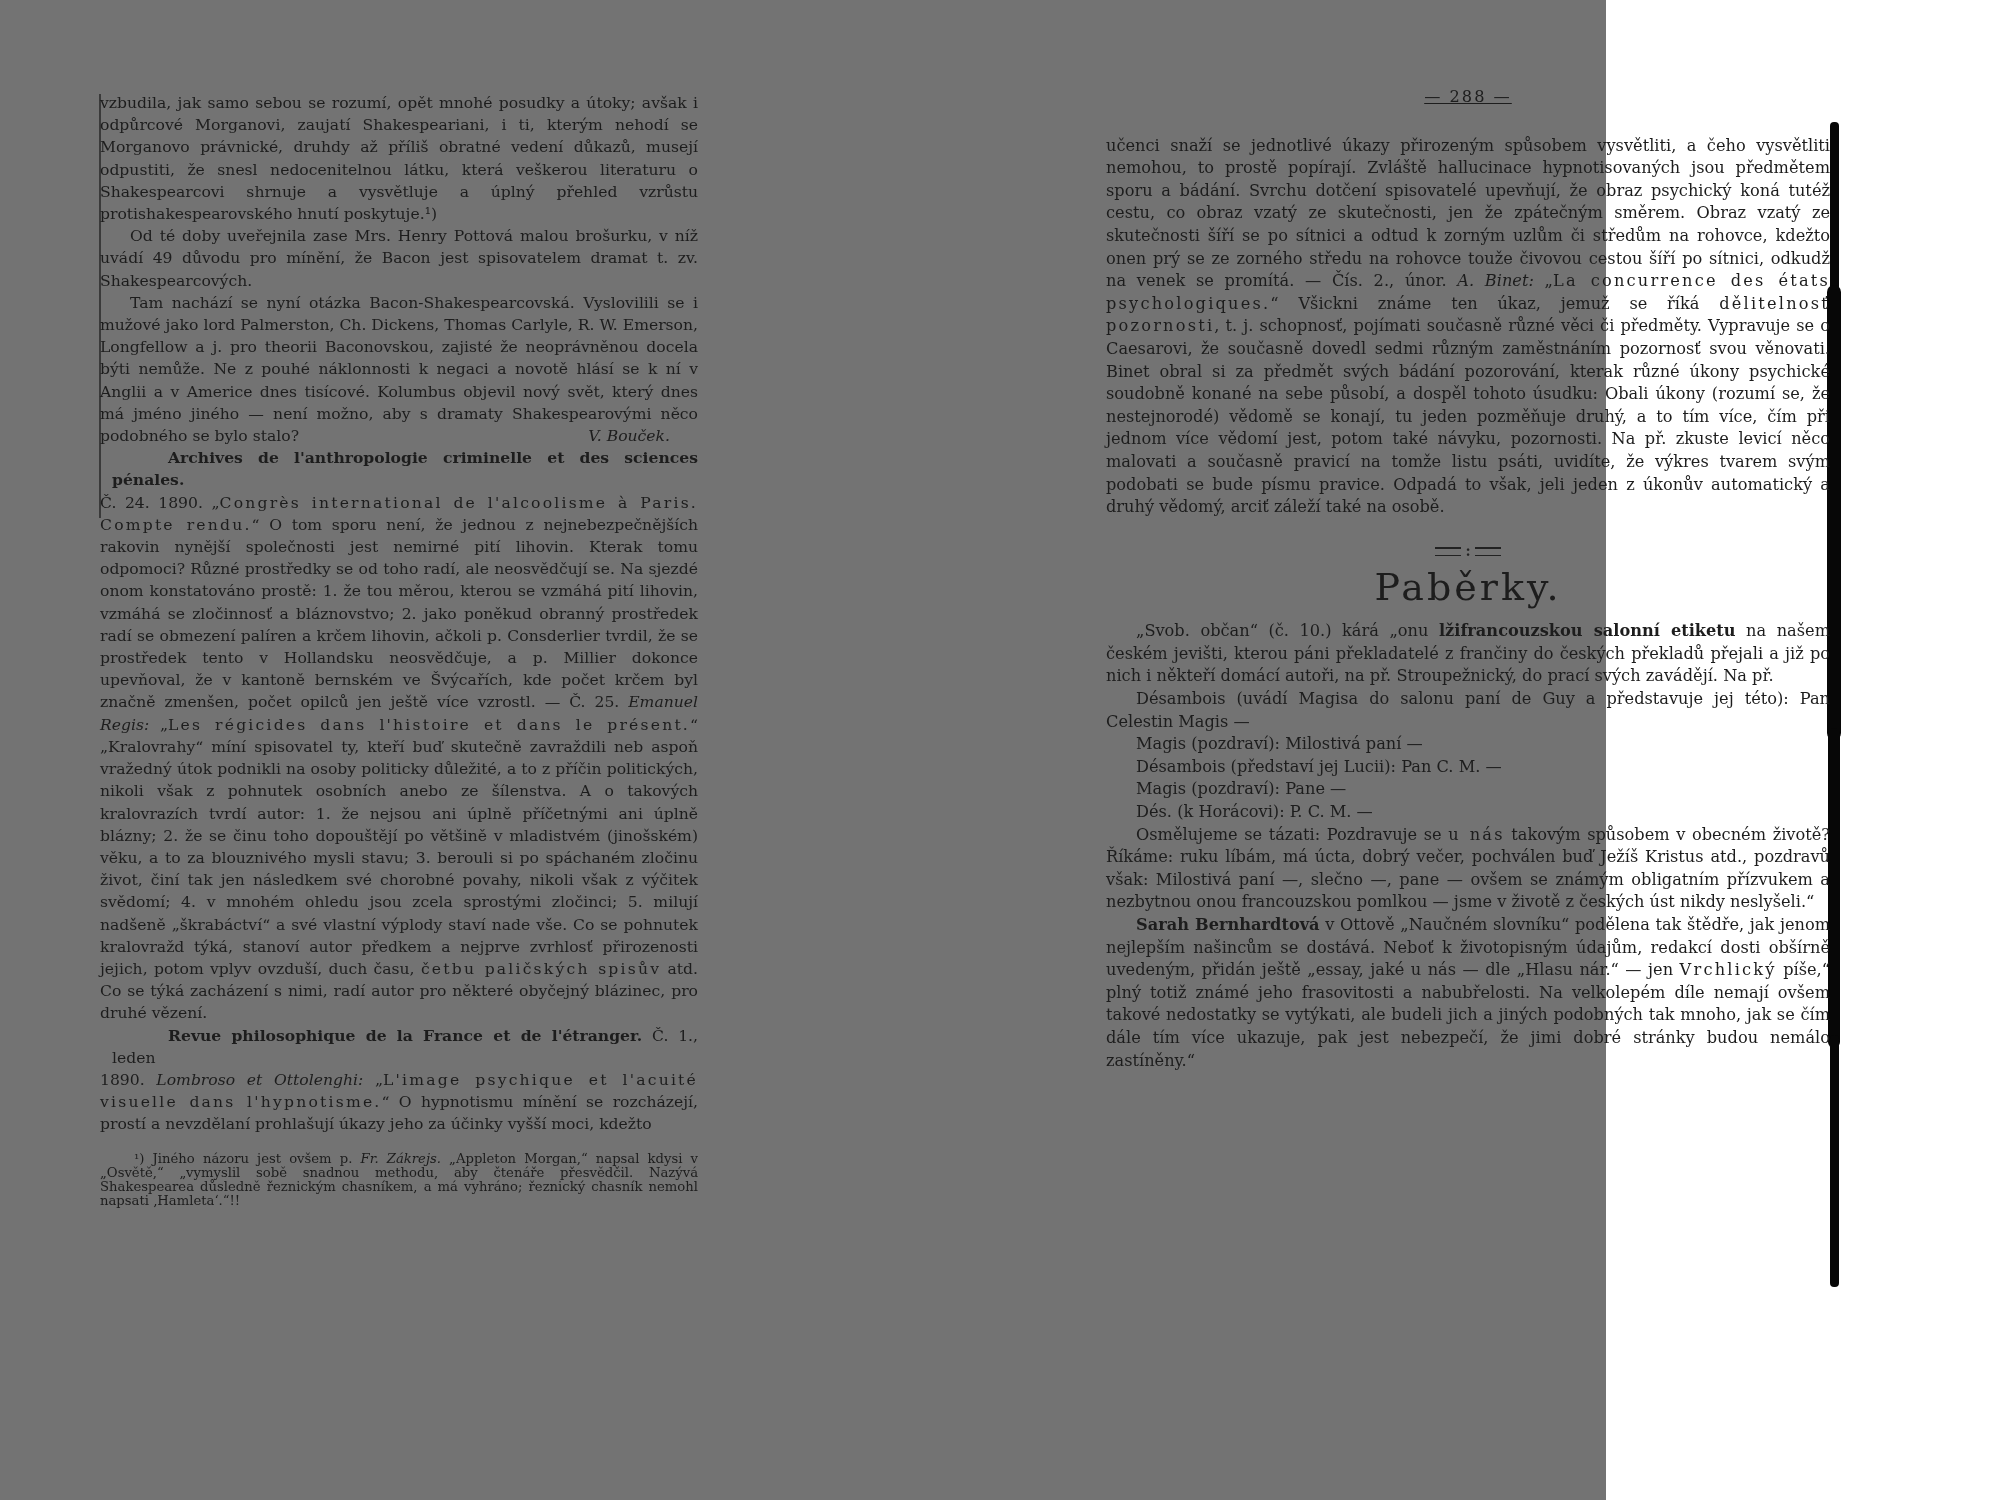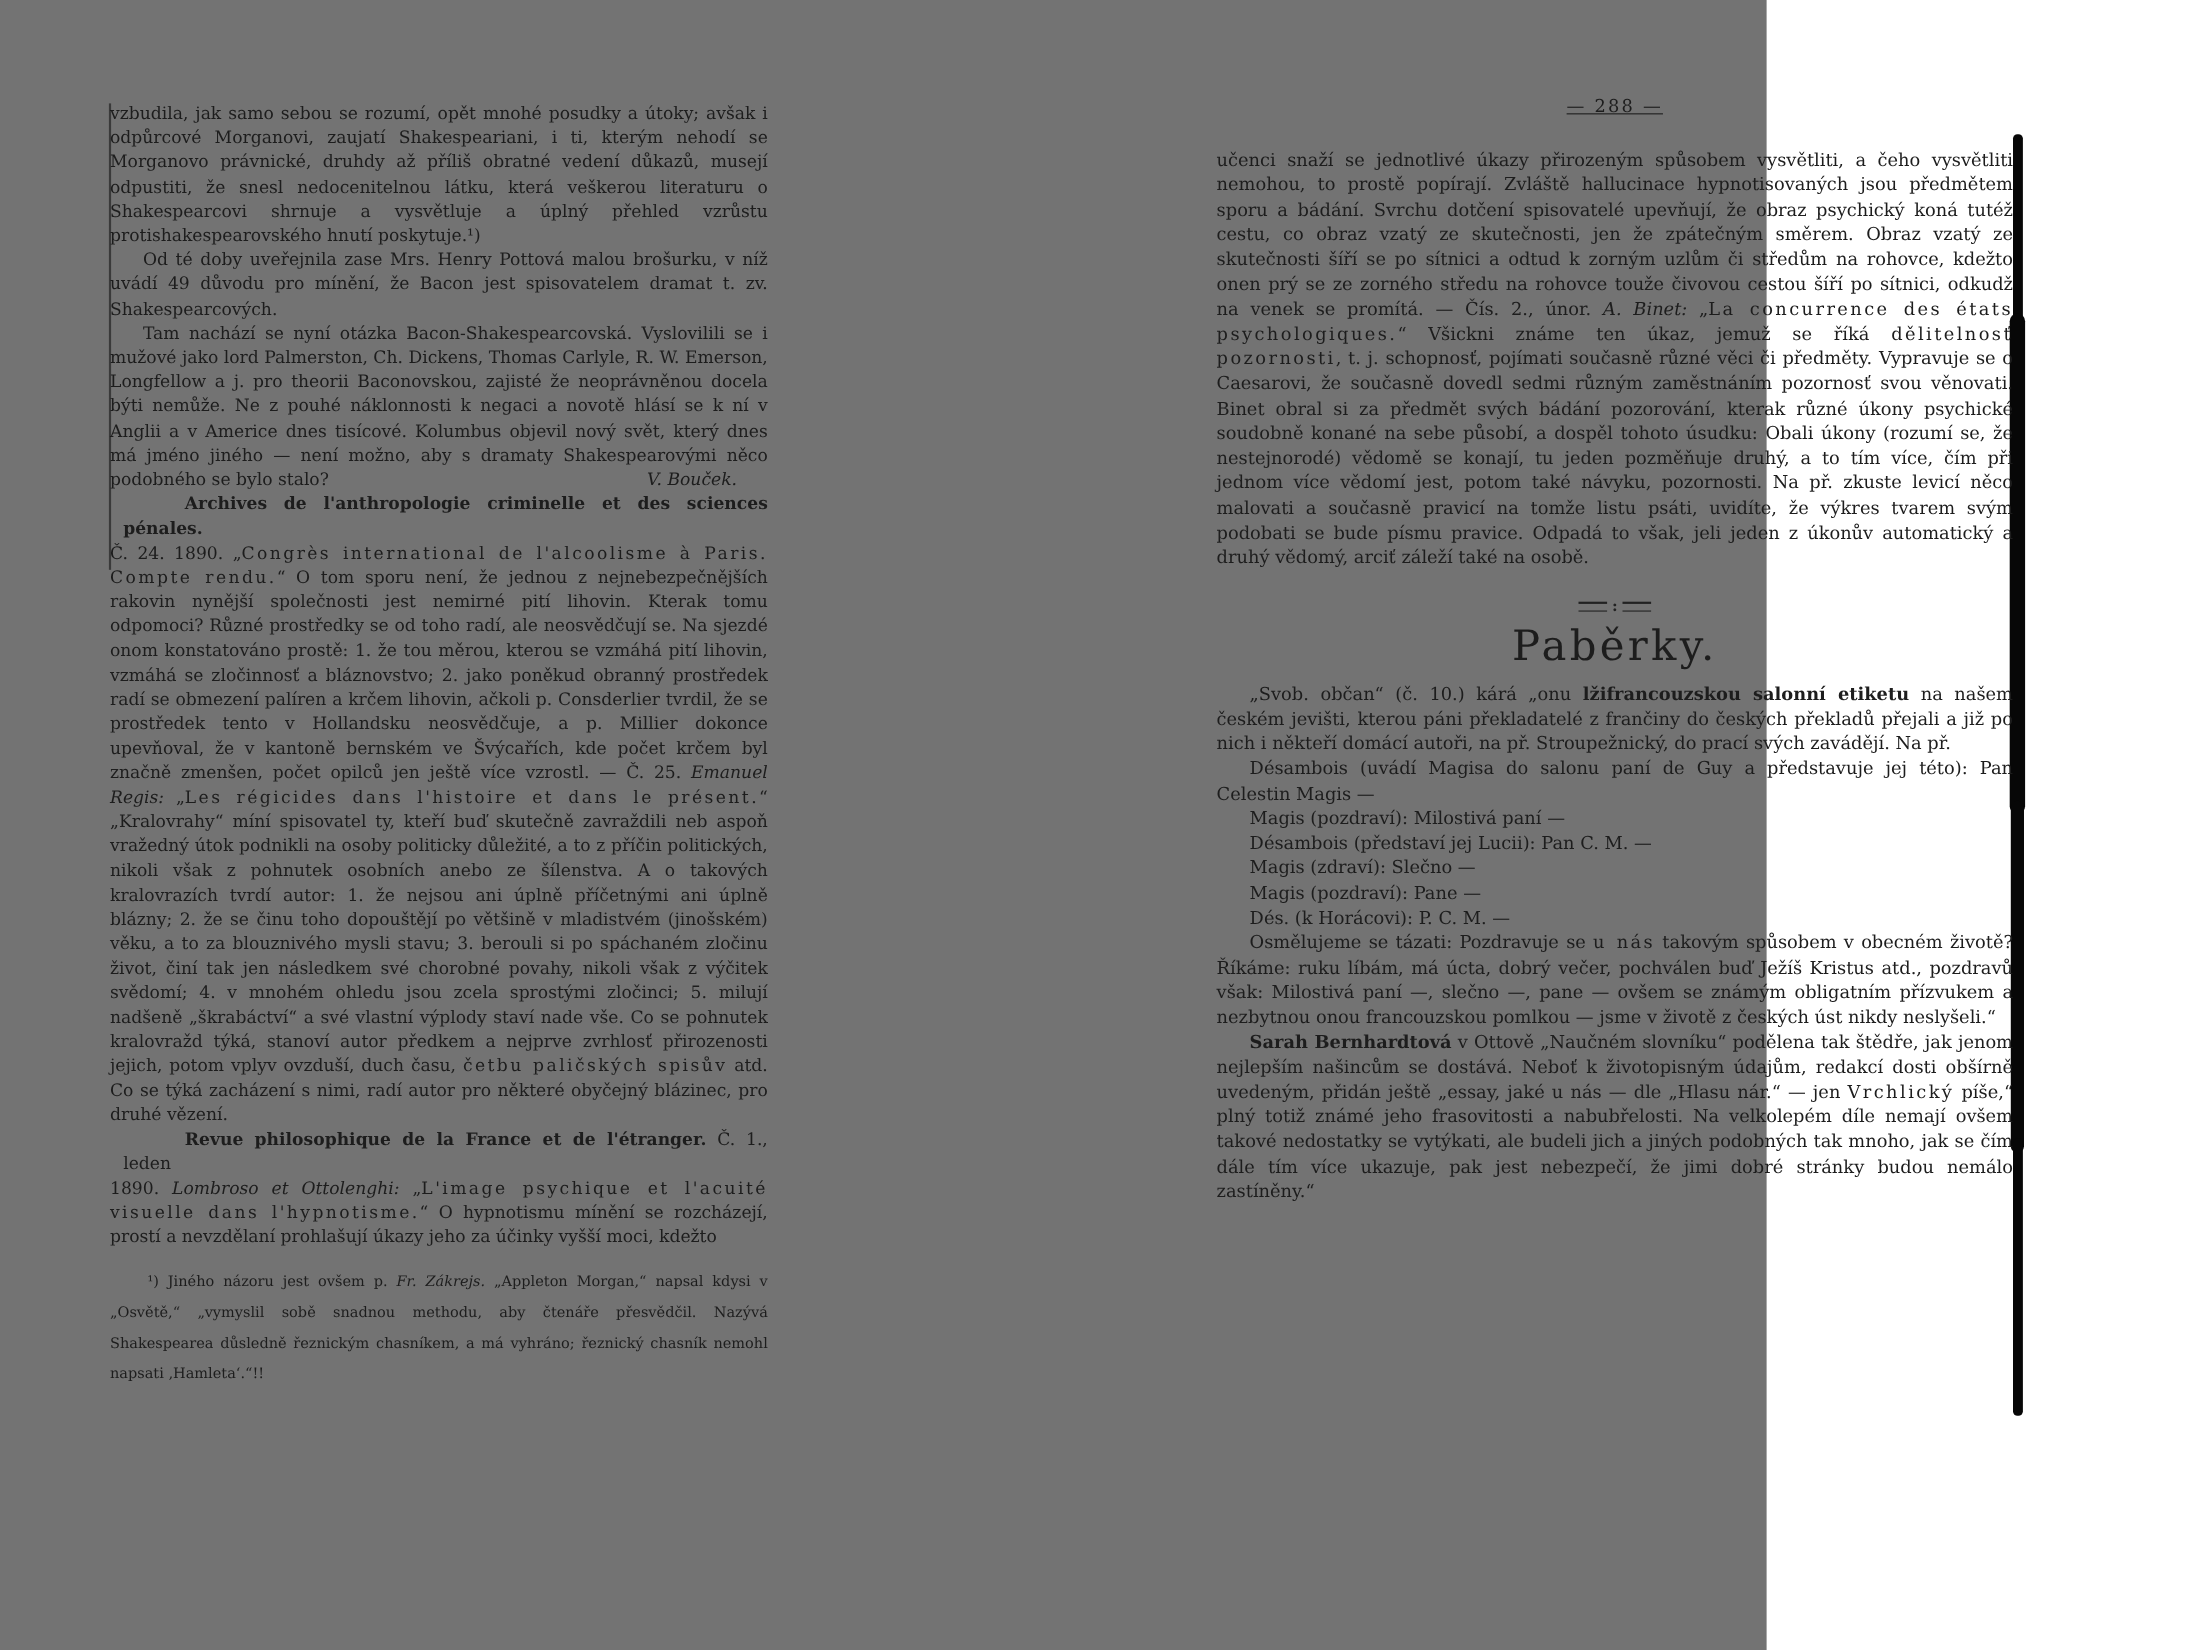--- a/index.html
+++ b/index.html
@@ -25,21 +25,21 @@
   .col-right{left:1106px;top:86px;width:724px;font-size:16.2px;line-height:22.6px;}
   p{margin:0;}
   .ind{text-indent:30px;}
   .noind{text-indent:0;}
   .h-runin{font-weight:bold;text-indent:56px;padding-left:12px;}
   .h-runin .reg{font-weight:normal;}
   .sp{letter-spacing:2.2px;}
   .it{font-style:italic;margin-top:48px;}
   .bold{font-weight:bold;}
   .sig{float:right;font-style:italic;padding-right:28px;}
-  .footnote{margin-top:16px;font-size:13.2px;line-height:28px;}
+  .footnote{margin-top:16px;font-size:13.2px;line-height:14px;}
   .footnote p{text-indent:34px;}
   .pagenum{text-align:center;letter-spacing:2px;margin-bottom:26px;text-indent:0;text-decoration:underline;}
   .ornament{width:70px;margin:28px auto 0;display:flex;align-items:center;justify-content:center;gap:4px;}
   .orn-line{width:26px;height:6px;border-top:2px solid #222;border-bottom:1px solid #222;}
   .orn-dot{font-weight:bold;font-size:14px;line-height:6px;color:#222;}
   .pab{font-size:38px;font-weight:normal;letter-spacing:3px;text-align:center;margin:20px 0 22px;text-indent:0;font-family:"DejaVu Serif","Liberation Serif",serif;}
 </style>
 </head>
 <body>
 
@@ -70,20 +70,19 @@
     <div class="ornament">
         <span class="orn-line"></span>
         <span class="orn-dot">:</span>
         <span class="orn-line"></span>
       </div>
     <h1 class="pab">Paběrky.</h1>
     <p class="ind"><span>„Svob. občan“ (č. 10.) kárá „onu </span><span class="bold">lžifrancouzskou salonní etiketu</span><span> na našem českém jevišti, kterou páni překladatelé z frančiny do českých překladů přejali a již po nich i někteří domácí autoři, na př. Stroupežnický, do prací svých zavádějí. Na př.</span></p>
     <p class="ind">Désambois (uvádí Magisa do salonu paní de Guy a představuje jej této): Pan Celestin Magis —</p>
     <p class="ind">Magis (pozdraví): Milostivá paní —</p>
     <p class="ind">Désambois (představí jej Lucii): Pan C. M. —</p>
-    <p class="ind">Magis (zdraví): Slečno —</p>
     <p class="ind">Magis (pozdraví): Pane —</p>
     <p class="ind">Dés. (k Horácovi): P. C. M. —</p>
     <p class="ind"><span>Osmělujeme se tázati: Pozdravuje se </span><span class="sp">u nás</span><span> takovým spůsobem v obecném životě? Říkáme: ruku líbám, má úcta, dobrý večer, pochválen buď Ježíš Kristus atd., pozdravů však: Milostivá paní —, slečno —, pane — ovšem se známým obligatním přízvukem a nezbytnou onou francouzskou pomlkou — jsme v životě z českých úst nikdy neslyšeli.“</span></p>
     <p class="ind"><span class="bold">Sarah Bernhardtová</span><span> v Ottově „Naučném slovníku“ podělena tak štědře, jak jenom nejlepším našincům se dostává. Neboť k životopisným údajům, redakcí dosti obšírně uvedeným, přidán ještě „essay, jaké u nás — dle „Hlasu nár.“ — jen </span><span class="sp">Vrchlický</span><span> píše,“ plný totiž známé jeho frasovitosti a nabubřelosti. Na velkolepém díle nemají ovšem takové nedostatky se vytýkati, ale budeli jich a jiných podobných tak mnoho, jak se čím dále tím více ukazuje, pak jest nebezpečí, že jimi dobré stránky budou nemálo zastíněny.“</span></p>
   </div>
 
 </div>
 
 </body></html>

